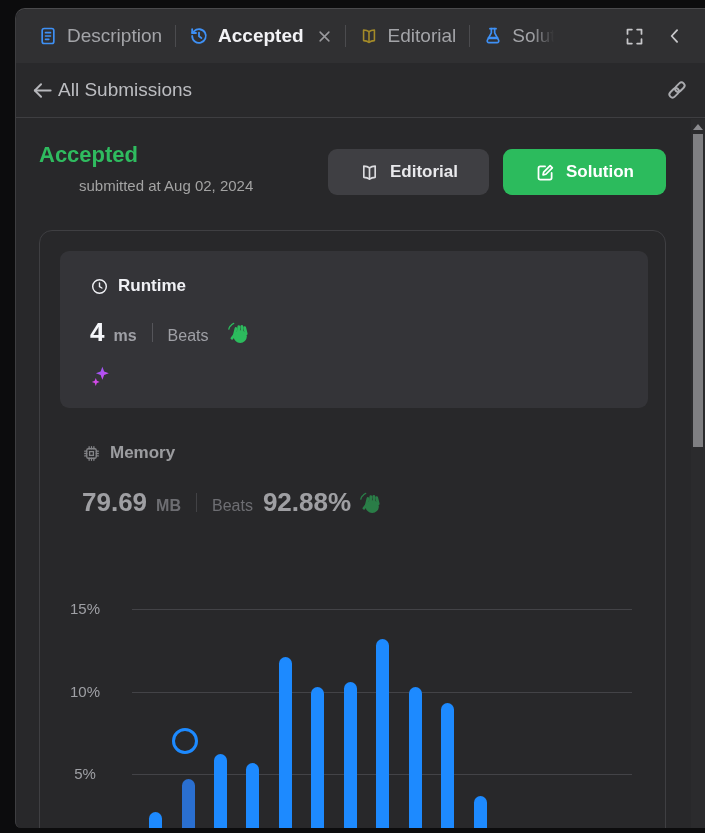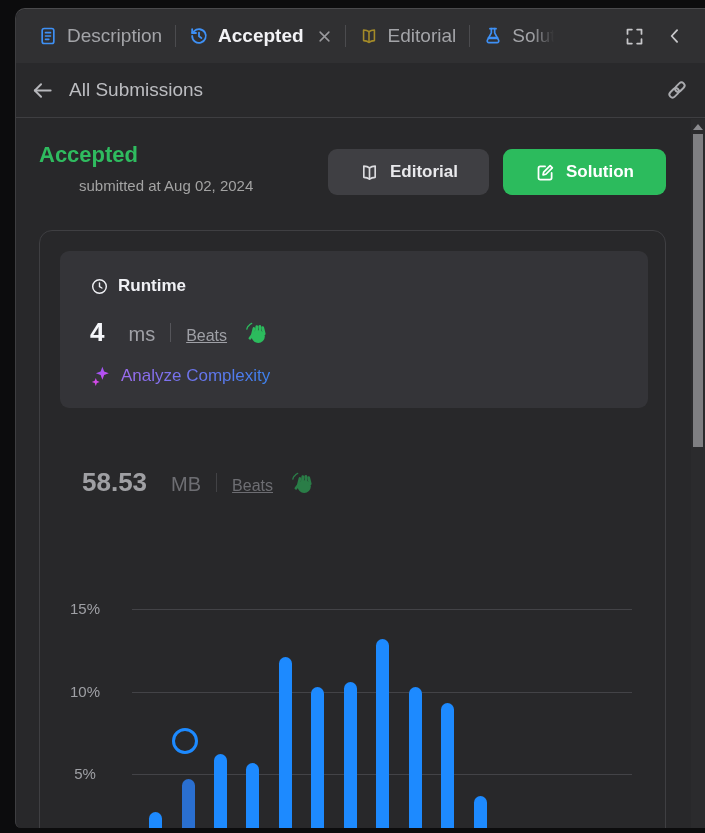--- a/index.html
+++ b/index.html
@@ -32,21 +32,21 @@
     -webkit-mask-image:linear-gradient(90deg,#000 45%,transparent 96%);
     mask-image:linear-gradient(90deg,#000 45%,transparent 96%);
   }
   .tabbar-right { margin-left:auto; display:flex; align-items:center; gap:20px; }
   .iconbtn { display:flex; align-items:center; cursor:pointer; }
   
   .subheader {
     height:55px; background:#29292b; display:flex; align-items:center;
     padding:0 16px 0 15px; border-bottom:1px solid #3e3e41;
   }
-  .subheader-title { font-size:19px; color:#bcbdc1; margin-left:15px; }
+  .subheader-title { font-size:19px; color:#bcbdc1; margin-left:4px; }
   .subheader .iconbtn.link { margin-left:auto; }
   
   .content { position:absolute; left:0; top:110px; right:0; bottom:0; }
   .status-heading { position:absolute; left:23px; top:23px; font-size:22px; font-weight:600; color:#2fbb5f; }
   .submitted-at { position:absolute; left:63px; top:58px; font-size:15px; color:#a3a3a3; }
   .btn {
     position:absolute; top:30px; height:46px; border:none; border-radius:9px;
     display:flex; align-items:center; justify-content:center; gap:10px;
     font-family:inherit; font-size:17px; font-weight:600; cursor:pointer;
   }
@@ -58,23 +58,23 @@
     border:1px solid #3f3f42; border-radius:13px; overflow:hidden;
   }
   .runtime-card {
     position:absolute; left:20px; top:20px; width:588px; height:157px;
     background:#343438; border-radius:9px; padding:25px 30px;
   }
   .metric-head { display:flex; align-items:center; gap:9px; }
   .metric-title { font-size:17px; font-weight:600; color:#eff0f4; }
   .stats-row { display:flex; align-items:baseline; margin-top:21px; }
   .big-num { font-size:26px; font-weight:bold; color:#f5f6fa; }
-  .unit { font-size:20px; color:#9fa0a6; margin-left:24px; }
+  .unit { font-size:16px; color:#9fa0a6; margin-left:9px;font-weight:bold; }
   .stat-sep { width:1px; height:19px; background:#55555a; margin:0 15px; align-self:center; }
-  .beats-label { font-size:16px; color:#9fa0a6; margin-right:10px;text-decoration:underline; }
+  .beats-label { font-size:16px; color:#9fa0a6; margin-right:10px; }
   .hand { align-self:center; margin-left:8px; }
   .analyze-row { display:flex; align-items:center; gap:9px; margin-top:17px; cursor:pointer; }
   .analyze-label {
     font-size:17px;
     background:linear-gradient(90deg,#9d6cf0 0%,#6f74ee 45%,#3c82ef 100%);
     -webkit-background-clip:text; background-clip:text; color:transparent;
   }
   .memory-section { position:absolute; left:42px; top:212px; opacity:0.58; }
   .memory-section .stats-row { margin-top:24px; }
   
@@ -240,30 +240,40 @@
                 <defs>
                   <linearGradient id="spg" x1="0" y1="0" x2="1" y2="1">
                     <stop offset="0" stop-color="#8a5cf6"></stop>
                     <stop offset="1" stop-color="#d946ef"></stop>
                   </linearGradient>
                 </defs>
                 <path fill="url(#spg)" d="M13.5 2l1.9 5.1L20.5 9l-5.1 1.9-1.9 5.1-1.9-5.1L6.5 9l5.1-1.9z"></path>
                 <path fill="#d24ae8" d="M6.3 14.2l1.2 3.1 3.1 1.2-3.1 1.2-1.2 3.1-1.2-3.1-3.1-1.2 3.1-1.2z"></path>
               </svg>
           </span>
-          <span class="analyze-label">Analyze Complexity</span>
         </div>
       </div>
 
       <div class="memory-section">
+        <div class="metric-head">
+          <span>
+            <svg width="19" height="19" viewBox="0 0 24 24" fill="none" stroke="#c6c7cb" stroke-width="1.6" stroke-linecap="round">
+                <rect x="6" y="6" width="12" height="12" rx="2"></rect>
+                <rect x="9.6" y="9.6" width="4.8" height="4.8"></rect>
+                <path d="M9 6V3.4M12 6V3.4M15 6V3.4M9 20.6V18M12 20.6V18M15 20.6V18M6 9H3.4M6 12H3.4M6 15H3.4M20.6 9H18M20.6 12H18M20.6 15H18"></path>
+              </svg>
+          </span>
+          <span class="metric-title">Memory</span>
+        </div>
         <div class="stats-row">
-          <span class="big-num">58.53</span>
+          <span class="big-num">79.69</span>
           <span class="unit">MB</span>
           <span class="stat-sep"></span>
           <span class="beats-label">Beats</span>
+          <span class="big-num">92.88%</span>
           <span class="hand">
             <svg width="26" height="26" viewBox="0 0 24 24">
                 <g fill="#2cbb5d">
                   <rect x="6.2" y="6.5" width="2.6" height="9" rx="1.3" transform="rotate(14 7.5 11)"></rect>
                   <rect x="9.3" y="4.8" width="2.6" height="10" rx="1.3" transform="rotate(5 10.6 9.8)"></rect>
                   <rect x="12.6" y="4.5" width="2.6" height="10" rx="1.3" transform="rotate(-4 13.9 9.5)"></rect>
                   <rect x="15.7" y="5.6" width="2.6" height="8.5" rx="1.3" transform="rotate(-14 17 9.8)"></rect>
                   <ellipse cx="12.2" cy="15.3" rx="6.1" ry="5.9"></ellipse>
                   <rect x="4.4" y="12.3" width="2.5" height="6.2" rx="1.25" transform="rotate(38 5.6 15.4)"></rect>
                 </g>

